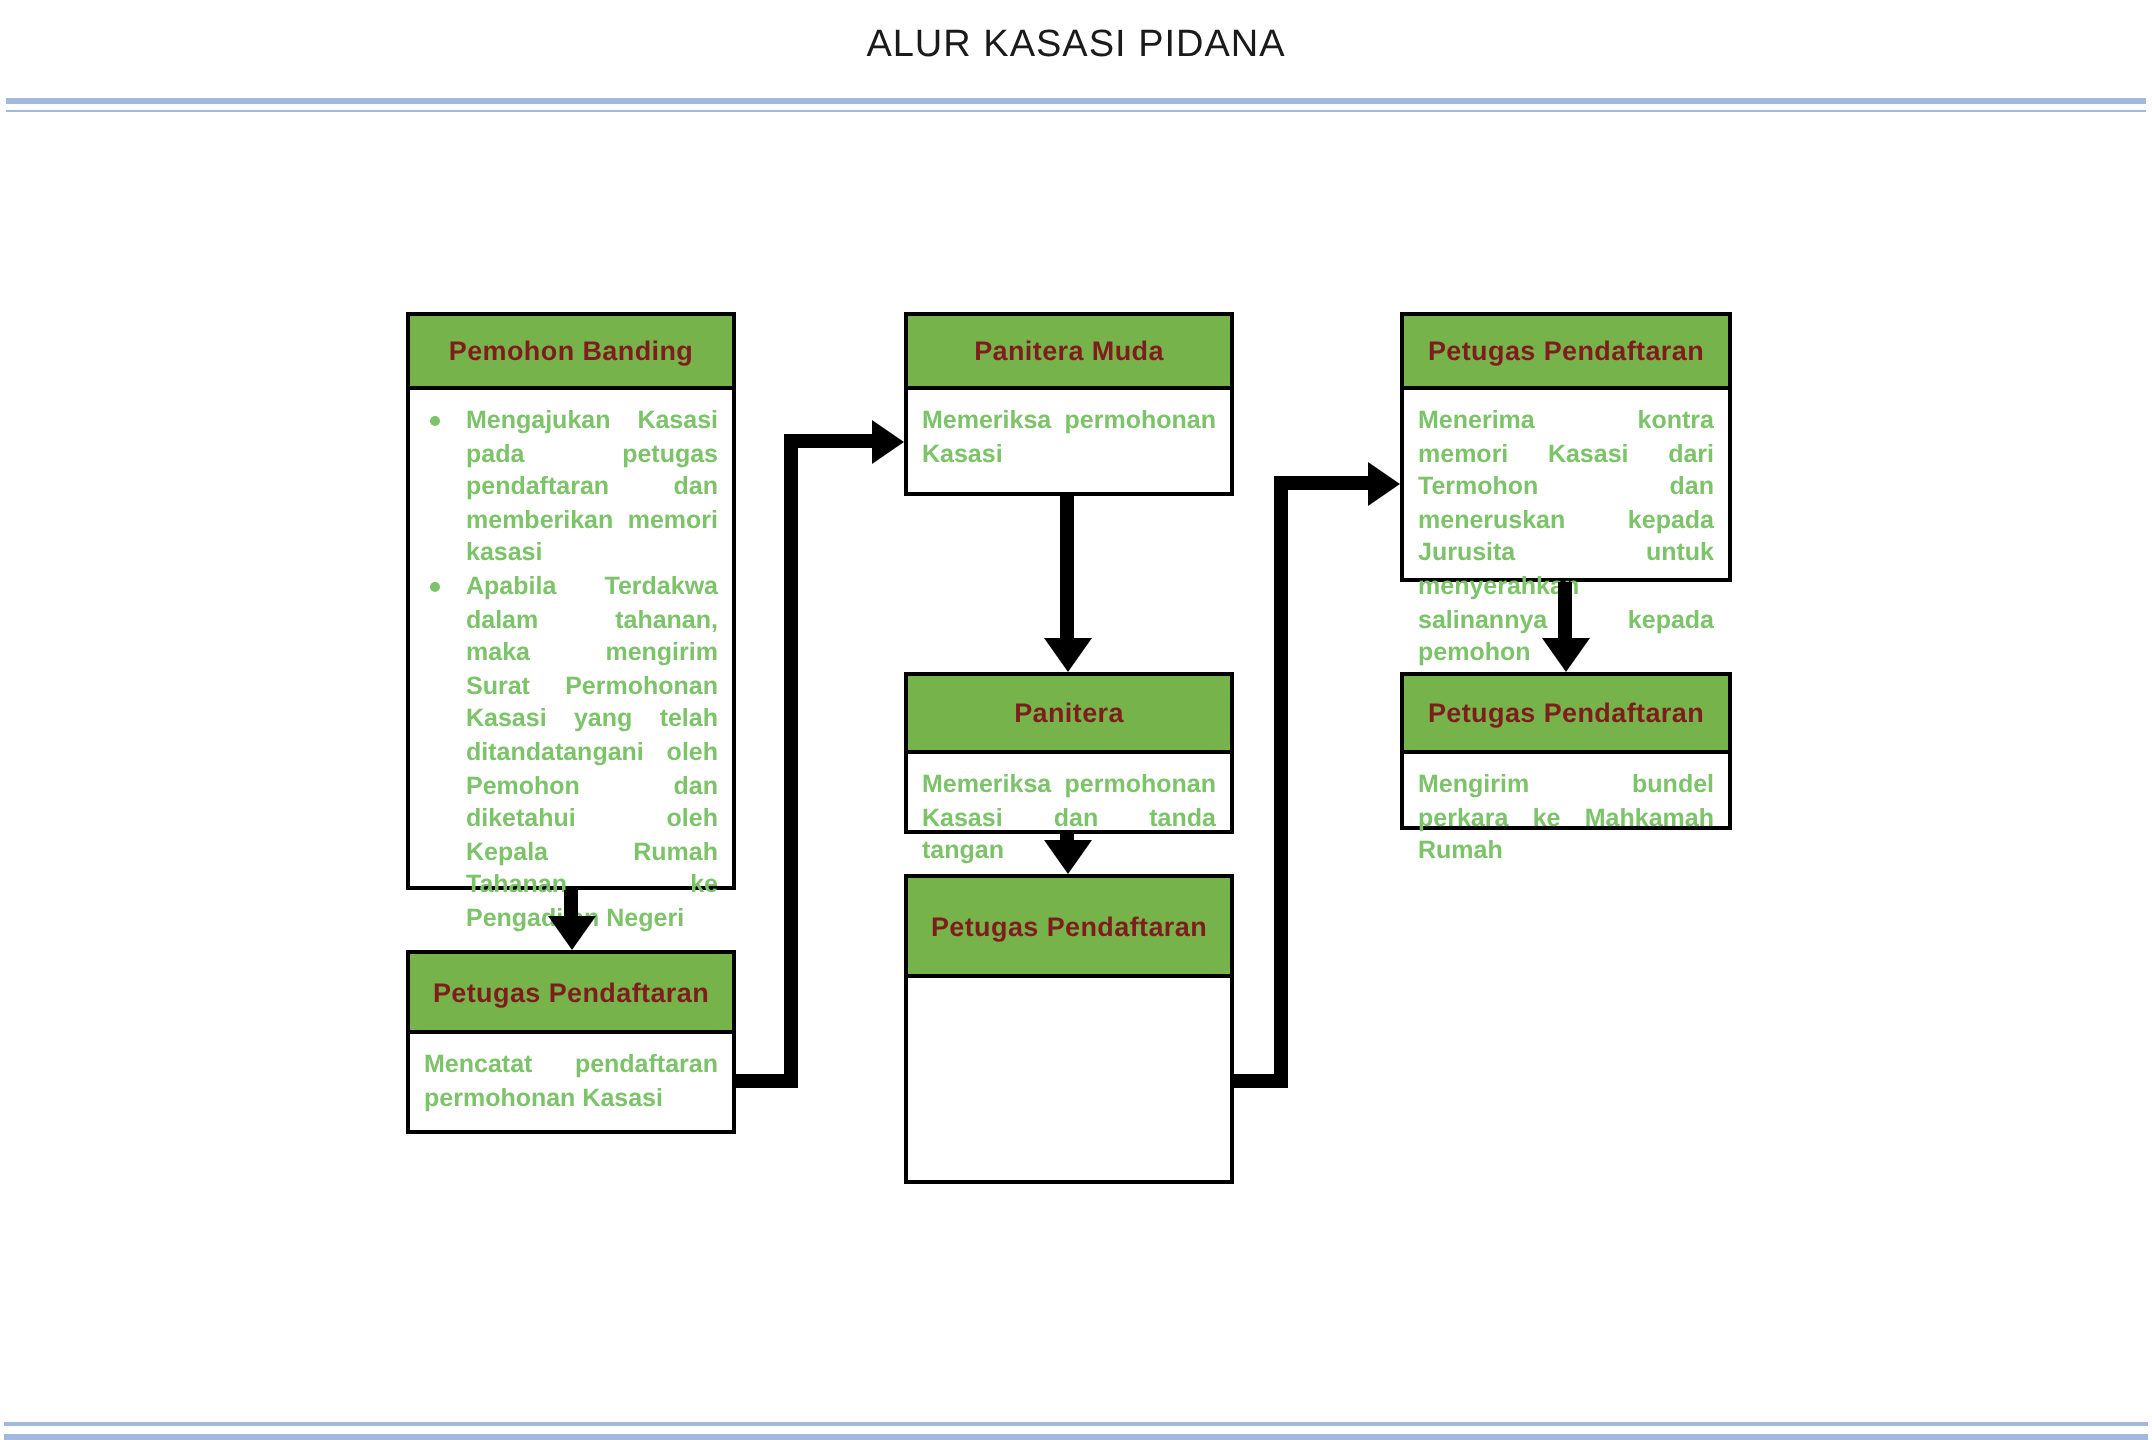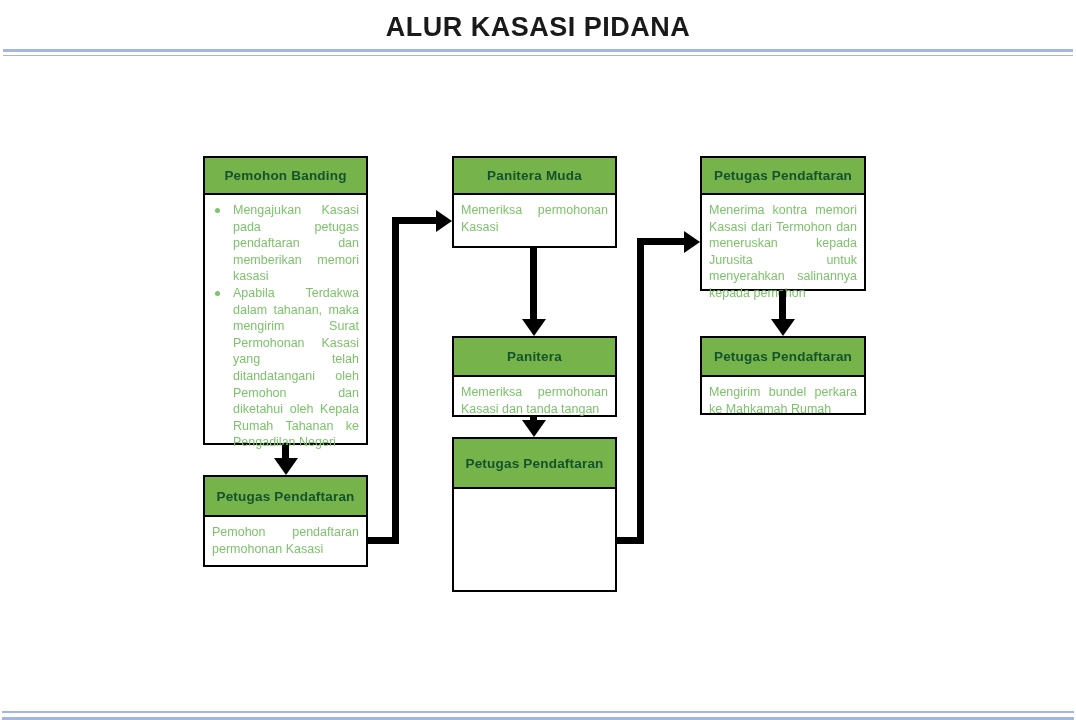--- a/index.html
+++ b/index.html
@@ -10,43 +10,43 @@
     --title-black:#1a1a1a;
   }
   *{margin:0;padding:0;box-sizing:border-box;}
   html,body{background:#ffffff;}
   body{font-family:"Liberation Sans","DejaVu Sans",sans-serif;}
   #page{position:relative;width:1076px;height:720px;background:#ffffff;overflow:hidden;}
 
   
   .title{
     position:absolute;left:0;top:12px;width:100%;
-    text-align:center;font-size:27px;font-weight:bold;color:var(--title-black);
+    text-align:center;font-size:19px;font-weight:normal;color:var(--title-black);
     letter-spacing:0.5px;
   }
   
   .rule{position:absolute;left:3px;right:3px;background:var(--rule-blue);}
   .rule.top-thick{top:49px;height:3px;}
   .rule.top-thin{top:54.5px;height:1.8px;}
   .rule.bottom-1{top:711px;height:2.3px;left:2px;right:2px;}
   .rule.bottom-2{top:717px;height:2.5px;left:2px;right:2px;}
 
   
   .box{
     position:absolute;background:#ffffff;border:2.5px solid var(--line-black);
   }
   .box-header{
     display:flex;align-items:center;justify-content:center;
     background:var(--header-green);border-bottom:2.5px solid var(--line-black);
-    color:#14532d;font-weight:bold;font-size:13.5px;text-align:center;
+    color:#7f1d1d;font-weight:bold;font-size:13.5px;text-align:center;
     letter-spacing:0.2px;
   }
   .box-body{
     padding:7px 7px 4px 7px;color:var(--body-green);
-    font-size:12.5px;line-height:16.6px;text-align:justify;
+    font-size:12.5px;line-height:16.6px;text-align:justify;font-weight:bold;
   }
   .bullet-item{display:flex;align-items:flex-start;}
   .bullet-dot{
     width:5px;height:5px;border-radius:50%;background:var(--body-green);
     margin:6px 5px 0 3px;flex:0 0 auto;
   }
   .bullet-text{flex:1 1 auto;text-align:justify;padding-left:8px;}
 
   
   .shaft{position:absolute;background:var(--line-black);}
@@ -79,21 +79,21 @@
       </div>
       <div class="bullet-item">
         <span class="bullet-dot"></span>
         <span class="bullet-text">Apabila Terdakwa dalam tahanan, maka mengirim Surat Permohonan Kasasi yang telah ditandatangani oleh Pemohon dan diketahui oleh Kepala Rumah Tahanan ke Pengadilan Negeri</span>
       </div>
     </div>
   </div>
 
   <div class="box" style="left:203px;top:475px;width:165px;height:92px;">
     <div class="box-header" style="height:40px;">Petugas Pendaftaran</div>
-    <div class="box-body">Pemohon pendaftaran permohonan Kasasi</div>
+    <div class="box-body">Mencatat pendaftaran permohonan Kasasi</div>
   </div>
 
   <div class="box" style="left:452px;top:156px;width:165px;height:92px;">
     <div class="box-header" style="height:37px;">Panitera Muda</div>
     <div class="box-body">Memeriksa permohonan Kasasi</div>
   </div>
 
   <div class="box" style="left:452px;top:336px;width:165px;height:81px;">
     <div class="box-header" style="height:39px;">Panitera</div>
     <div class="box-body">Memeriksa permohonan Kasasi dan tanda tangan</div>

